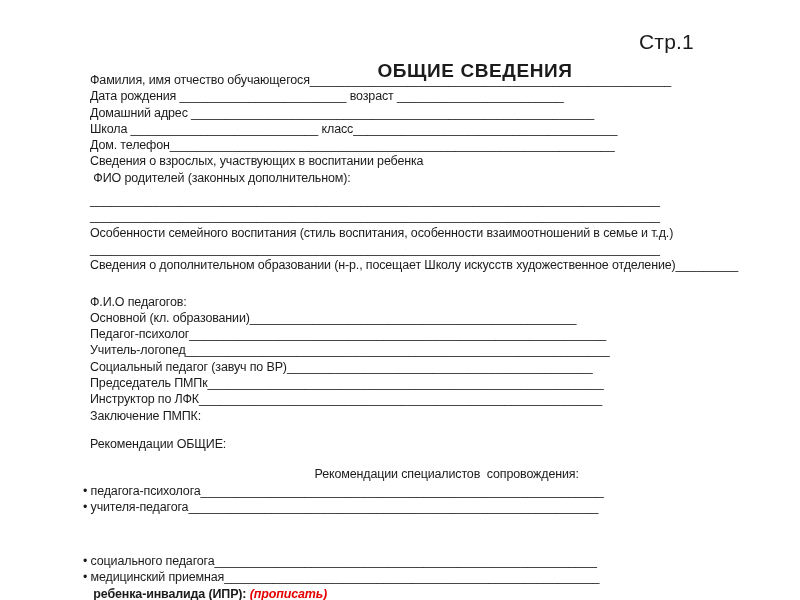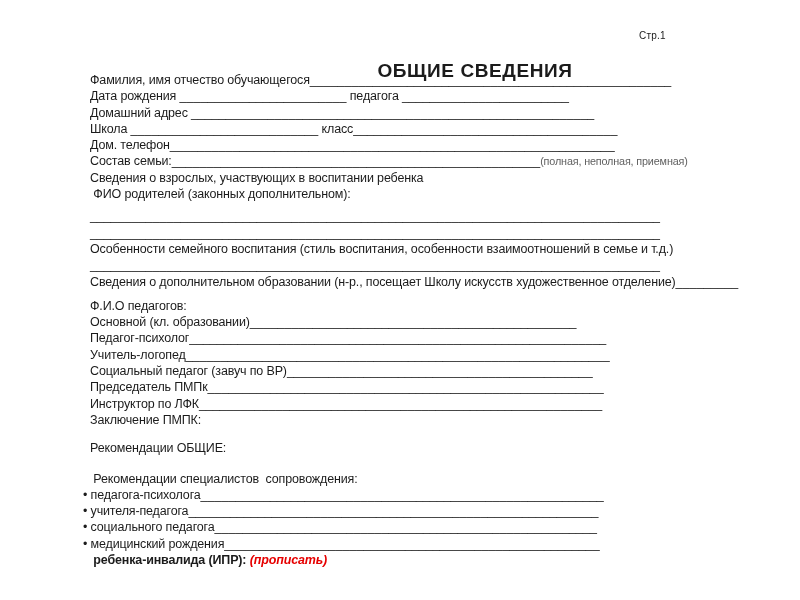--- a/index.html
+++ b/index.html
@@ -5,21 +5,21 @@
   :root{
     --bg:#ffffff; --text:#1b1b1b; --muted:#606060; --red:#e60000;
   }
   html,body{margin:0;padding:0;}
   body{
     width:800px;height:600px;overflow:hidden;background:var(--bg);
     font-family:"Liberation Sans","DejaVu Sans",sans-serif;color:var(--text);
   }
   .page{position:relative;width:800px;height:600px;background:var(--bg);}
   .pageno{
-    position:absolute;top:30px;left:639px;font-size:10px;letter-spacing:.2px;
+    position:absolute;top:30px;left:639px;font-size:21px;letter-spacing:.2px;
   }
   .title{
     position:absolute;top:52px;left:467px;transform:translateX(-50%);
     margin:8px;font-size:19px;font-weight:bold;letter-spacing:.6px;white-space:nowrap;
   }
   .content{position:absolute;left:90px;top:72px;width:710px;}
   .line{
     white-space:pre;font-size:12.5px;line-height:16.3px;height:16.3px;
     letter-spacing:-0.15px;
   }
@@ -30,41 +30,40 @@
   .seg-blank{letter-spacing:0;}
 </style>
 </head>
 <body>
 
 <div class="page">
   <div class="pageno">Стр.1</div>
   <h1 class="title">ОБЩИЕ СВЕДЕНИЯ</h1>
   <div class="content" id="form-lines">
       <div class="line"><span class="seg-n">Фамилия, имя отчество обучающегося</span><span class="seg-blank">____________________________________________________</span></div>
-      <div class="line"><span class="seg-n">Дата рождения </span><span class="seg-blank">________________________</span><span class="seg-n"> педагога </span><span class="seg-blank">________________________</span></div>
+      <div class="line"><span class="seg-n">Дата рождения </span><span class="seg-blank">________________________</span><span class="seg-n"> возраст </span><span class="seg-blank">________________________</span></div>
       <div class="line"><span class="seg-n">Домашний адрес </span><span class="seg-blank">__________________________________________________________</span></div>
       <div class="line"><span class="seg-n">Школа </span><span class="seg-blank">___________________________</span><span class="seg-n"> класс</span><span class="seg-blank">______________________________________</span></div>
       <div class="line"><span class="seg-n">Дом. телефон</span><span class="seg-blank">________________________________________________________________</span></div>
-      <div class="line"><span class="seg-n">Состав семьи:</span><span class="seg-blank">_____________________________________________________</span><span class="seg-m">(полная, неполная, приемная)</span></div>
       <div class="line"><span class="seg-n">Сведения о взрослых, участвующих в воспитании ребенка</span></div>
       <div class="line"><span class="seg-n"> ФИО родителей (законных дополнительном):</span></div>
       <div class="line" style="margin-top: 6px;"><span class="seg-blank">__________________________________________________________________________________</span></div>
       <div class="line"><span class="seg-blank">__________________________________________________________________________________</span></div>
       <div class="line"><span class="seg-n">Особенности семейного воспитания (стиль воспитания, особенности взаимоотношений в семье и т.д.)</span></div>
       <div class="line"><span class="seg-blank">__________________________________________________________________________________</span></div>
       <div class="line"><span class="seg-n">Сведения о дополнительном образовании (н-р., посещает Школу искусств художественное отделение)</span><span class="seg-blank">_________</span></div>
-      <div class="line" style="margin-top: 8px;"><span class="seg-n">Ф.И.О педагогов:</span></div>
+      <div class="line" style="margin-top: 20px;"><span class="seg-n">Ф.И.О педагогов:</span></div>
       <div class="line"><span class="seg-n">Основной (кл. образовании)</span><span class="seg-blank">_______________________________________________</span></div>
       <div class="line"><span class="seg-n">Педагог-психолог</span><span class="seg-blank">____________________________________________________________</span></div>
       <div class="line"><span class="seg-n">Учитель-логопед</span><span class="seg-blank">_____________________________________________________________</span></div>
       <div class="line"><span class="seg-n">Социальный педагог (завуч по ВР)</span><span class="seg-blank">____________________________________________</span></div>
       <div class="line"><span class="seg-n">Председатель ПМПк</span><span class="seg-blank">_________________________________________________________</span></div>
       <div class="line"><span class="seg-n">Инструктор по ЛФК</span><span class="seg-blank">__________________________________________________________</span></div>
       <div class="line"><span class="seg-n">Заключение ПМПК:</span></div>
       <div class="line" style="margin-top: 12px;"><span class="seg-n">Рекомендации ОБЩИЕ:</span></div>
-      <div class="line" style="margin-top: 14px;"><span class="seg-n"> Рекомендации специалистов  сопровождения:</span></div>
+      <div class="line" style="margin-top: 14px; text-align: center;"><span class="seg-n"> Рекомендации специалистов  сопровождения:</span></div>
       <div class="line" style="margin-left: -7px;"><span class="seg-n">• педагога-психолога</span><span class="seg-blank">__________________________________________________________</span></div>
       <div class="line" style="margin-left: -7px;"><span class="seg-n">• учителя-педагога</span><span class="seg-blank">___________________________________________________________</span></div>
-      <div class="line" style="margin-left: -7px;"><span class="seg-n">• социального педагога</span><span class="seg-blank">_______________________________________________________</span></div>
-      <div class="line" style="margin-left: -7px;"><span class="seg-n">• медицинский рождения</span><span class="seg-blank">______________________________________________________</span></div>
+      <div class="line" style="margin-left: -7px; margin-top: 38px;"><span class="seg-n">• социального педагога</span><span class="seg-blank">_______________________________________________________</span></div>
+      <div class="line" style="margin-left: -7px;"><span class="seg-n">• медицинский приемная</span><span class="seg-blank">______________________________________________________</span></div>
       <div class="line"><span class="seg-b"> ребенка-инвалида (ИПР): </span><span class="seg-r">(прописать)</span></div>
     </div>
 </div>
 
 </body></html>

